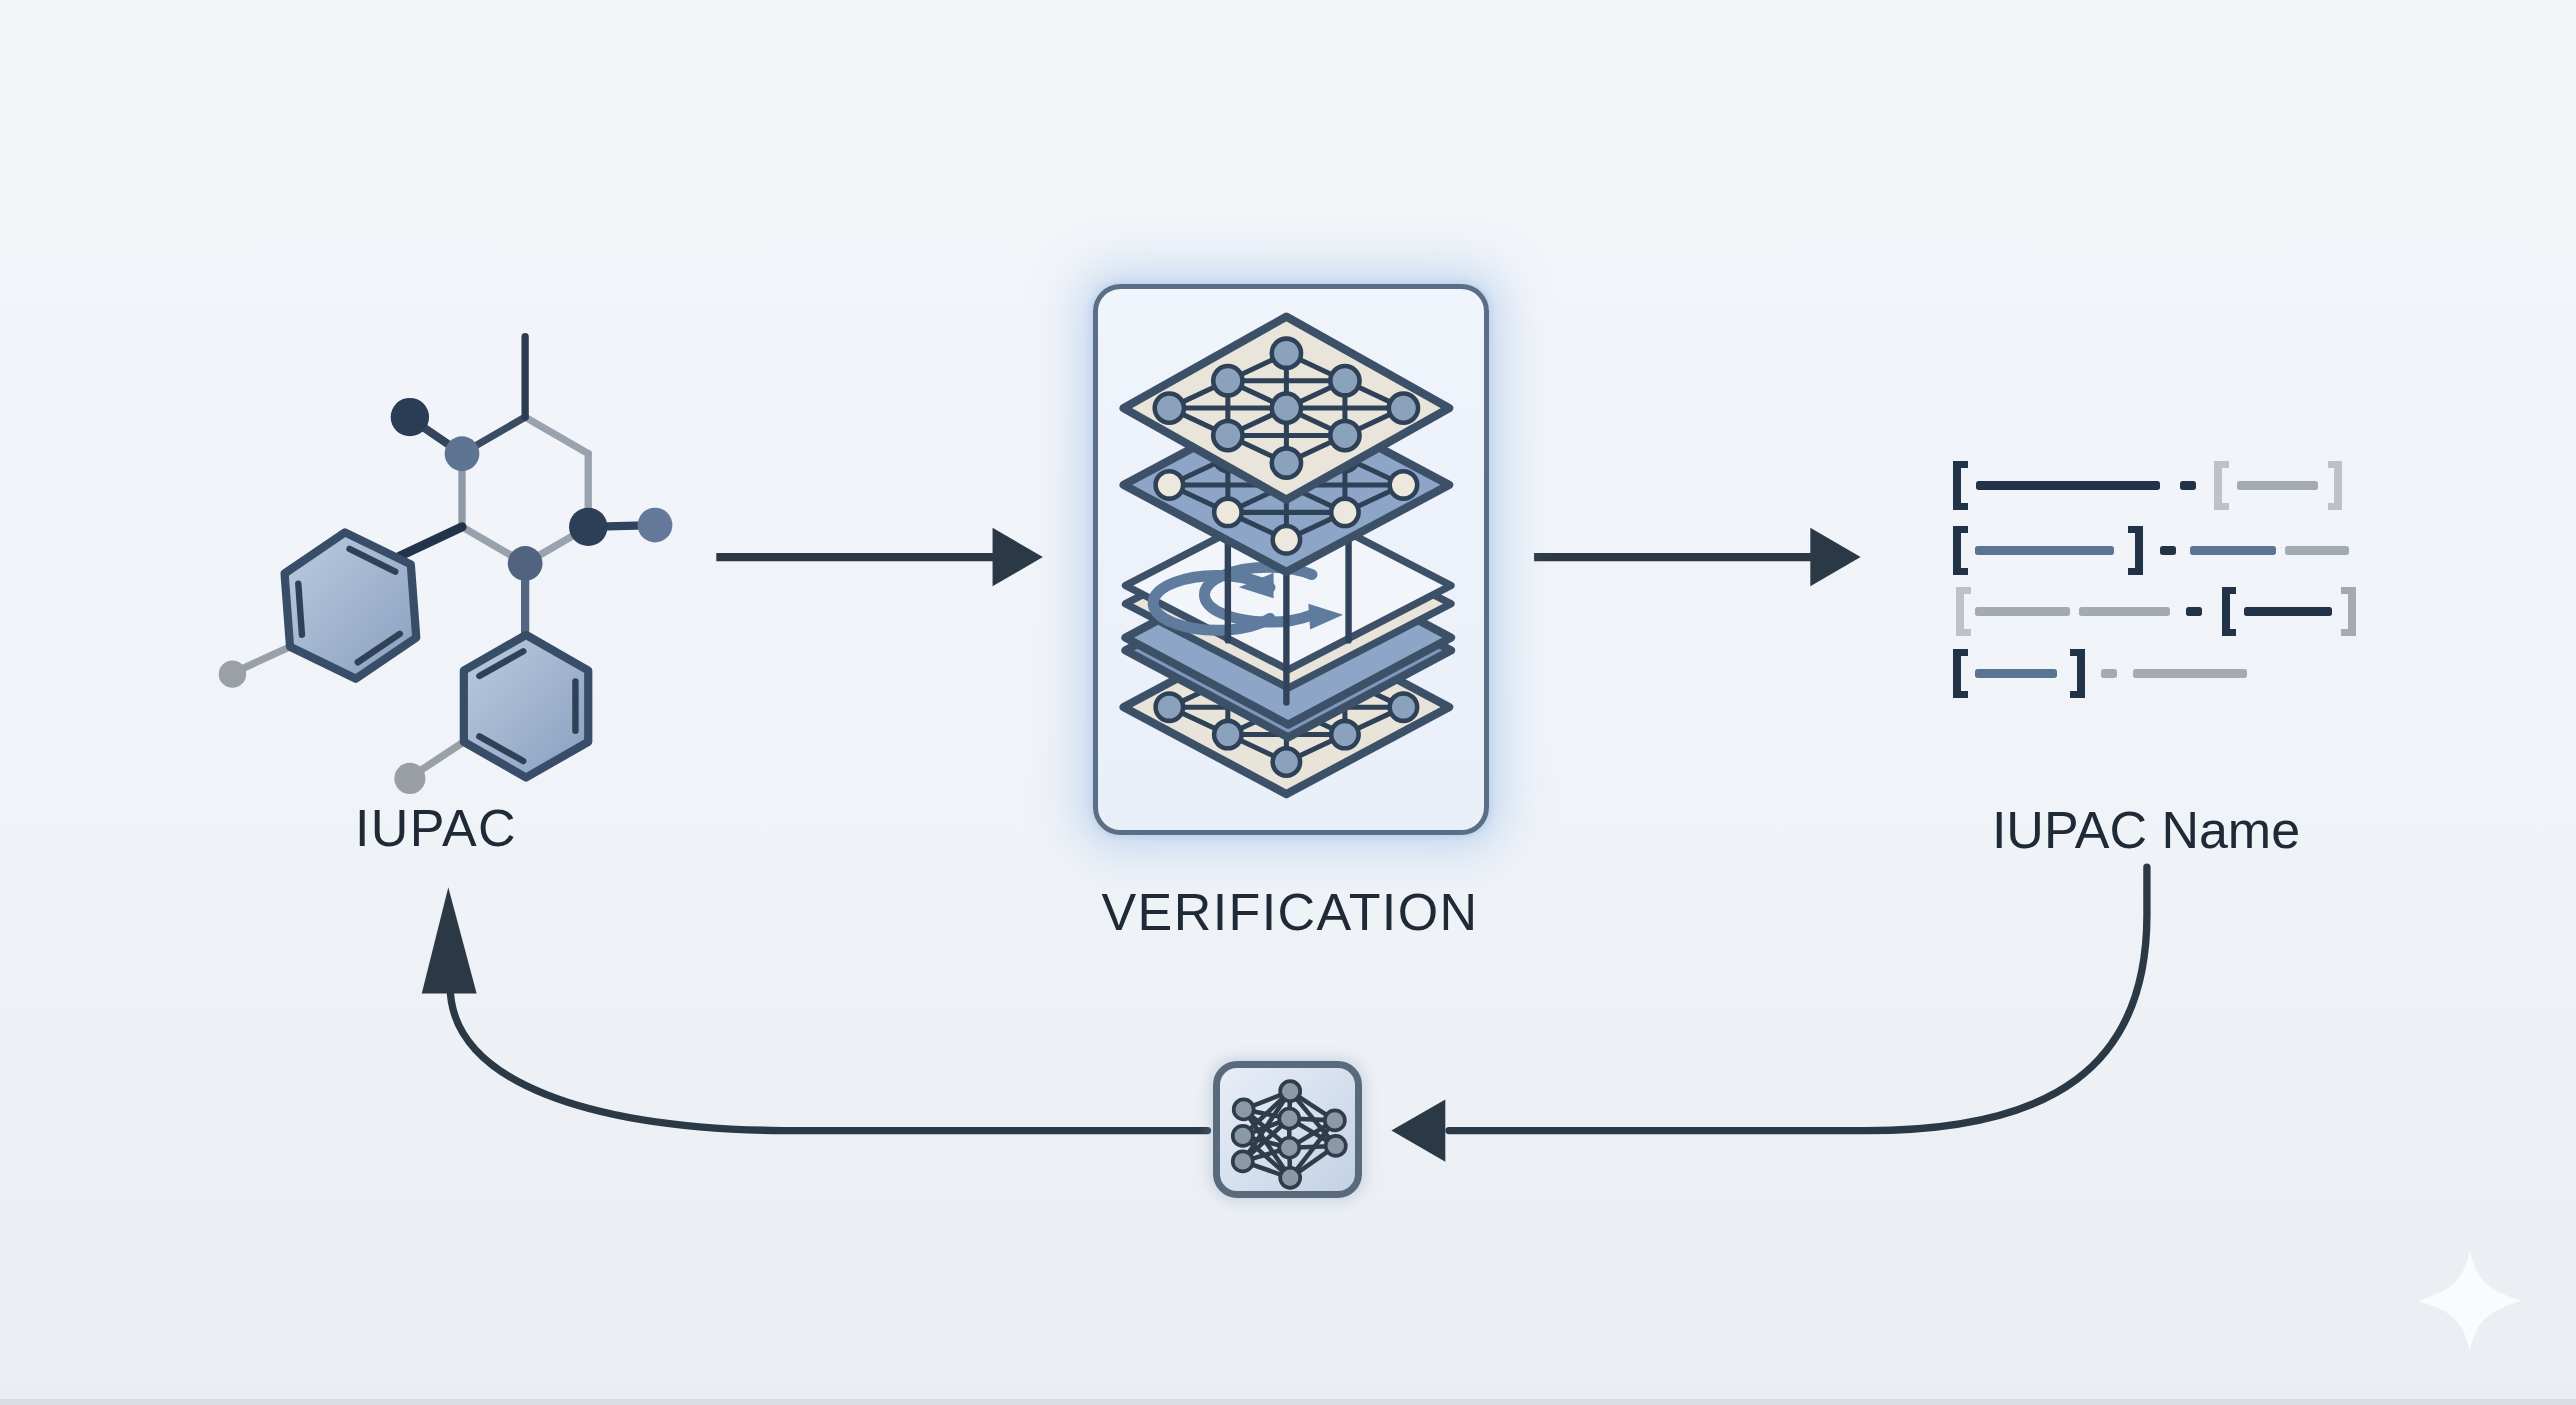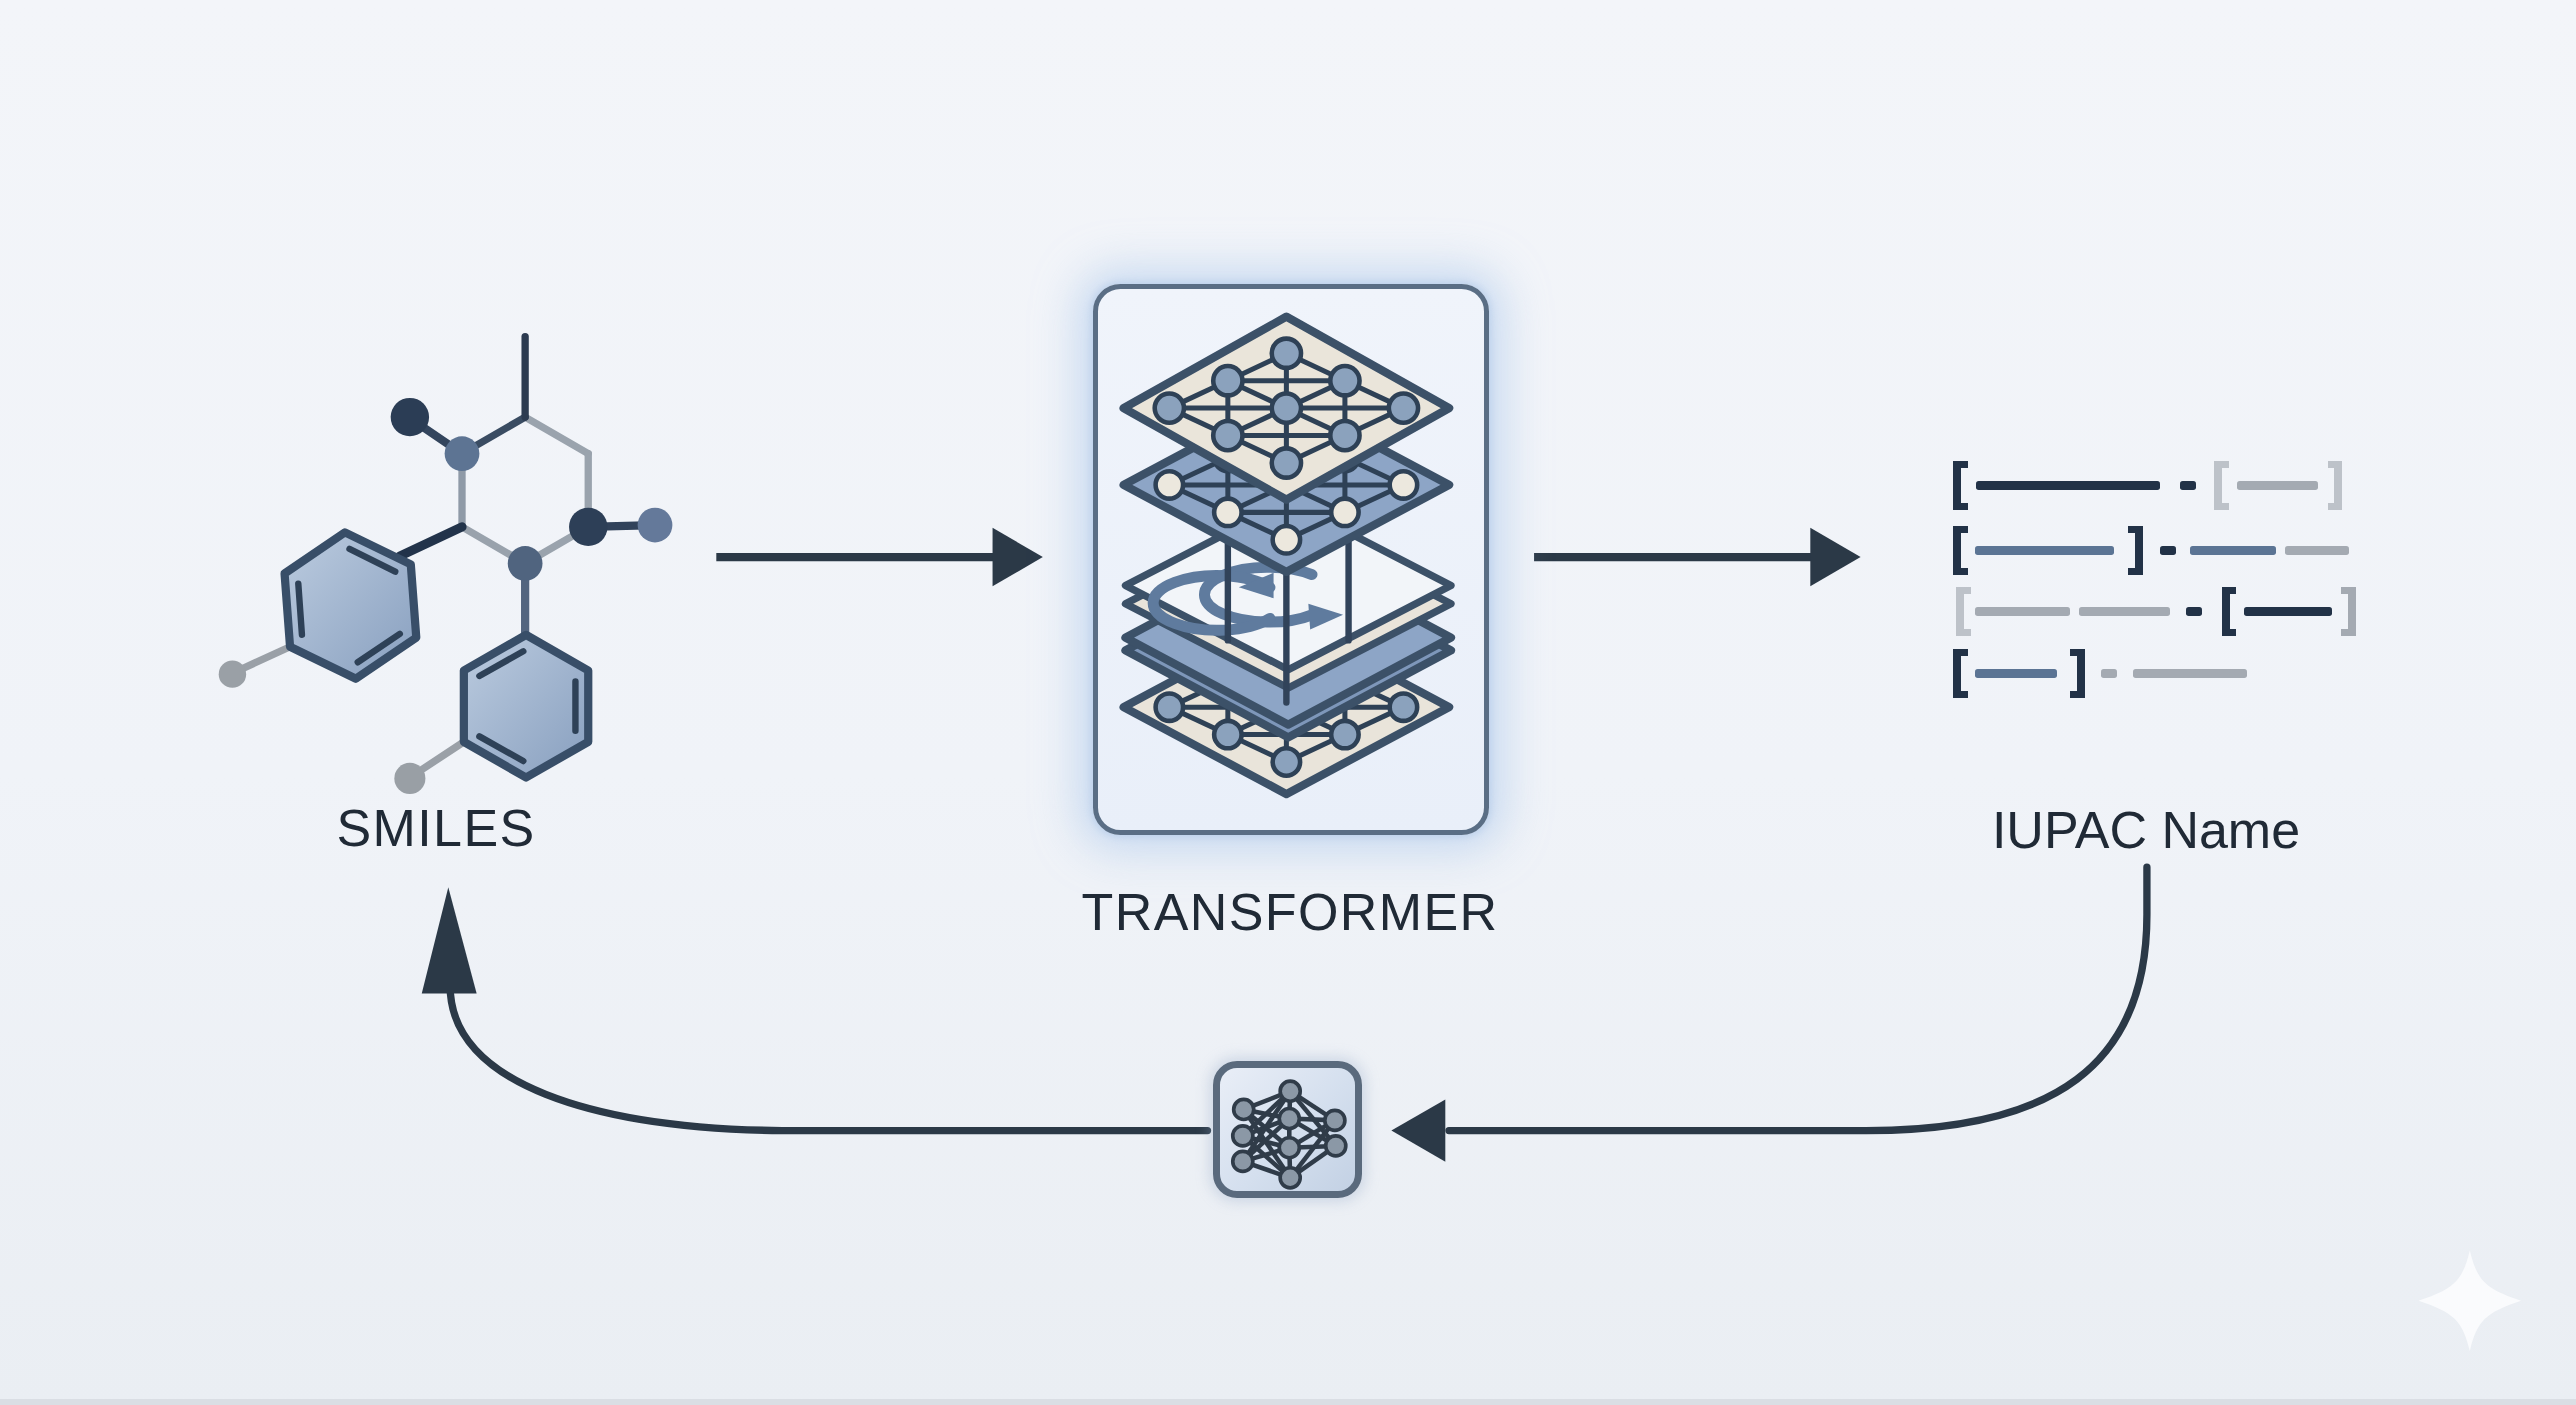--- a/index.html
+++ b/index.html
@@ -319,19 +319,19 @@
       </div>
       <div class="iupac-row" style="top: 192px;">
         <span class="tk-bk open" style="border-color: rgb(34, 50, 71); margin-left: 6.4px;"></span>
         <span class="tk-bar" style="background: rgb(91, 116, 148); width: 82px; margin-left: 7.3px;"></span>
         <span class="tk-bk close" style="border-color: rgb(34, 50, 71); margin-left: 12.8px;"></span>
         <span class="tk-dash" style="background: rgb(164, 170, 178); margin-left: 16.5px;"></span>
         <span class="tk-bar" style="background: rgb(164, 170, 178); width: 114px; margin-left: 16.5px;"></span>
       </div>
     </div>
 
-  <div class="label caps" style="left:436px;top:828px">SMILES</div>
-  <div class="label caps" style="left:1290px;top:912px">TRANSFORMER</div>
+  <div class="label caps" style="left:436px;top:828px">IUPAC</div>
+  <div class="label caps" style="left:1290px;top:912px">VERIFICATION</div>
   <div class="label" style="left:2146px;top:830px">IUPAC Name</div>
 
   <div class="bottom-edge"></div>
 </div>
 
 
 </body></html>

